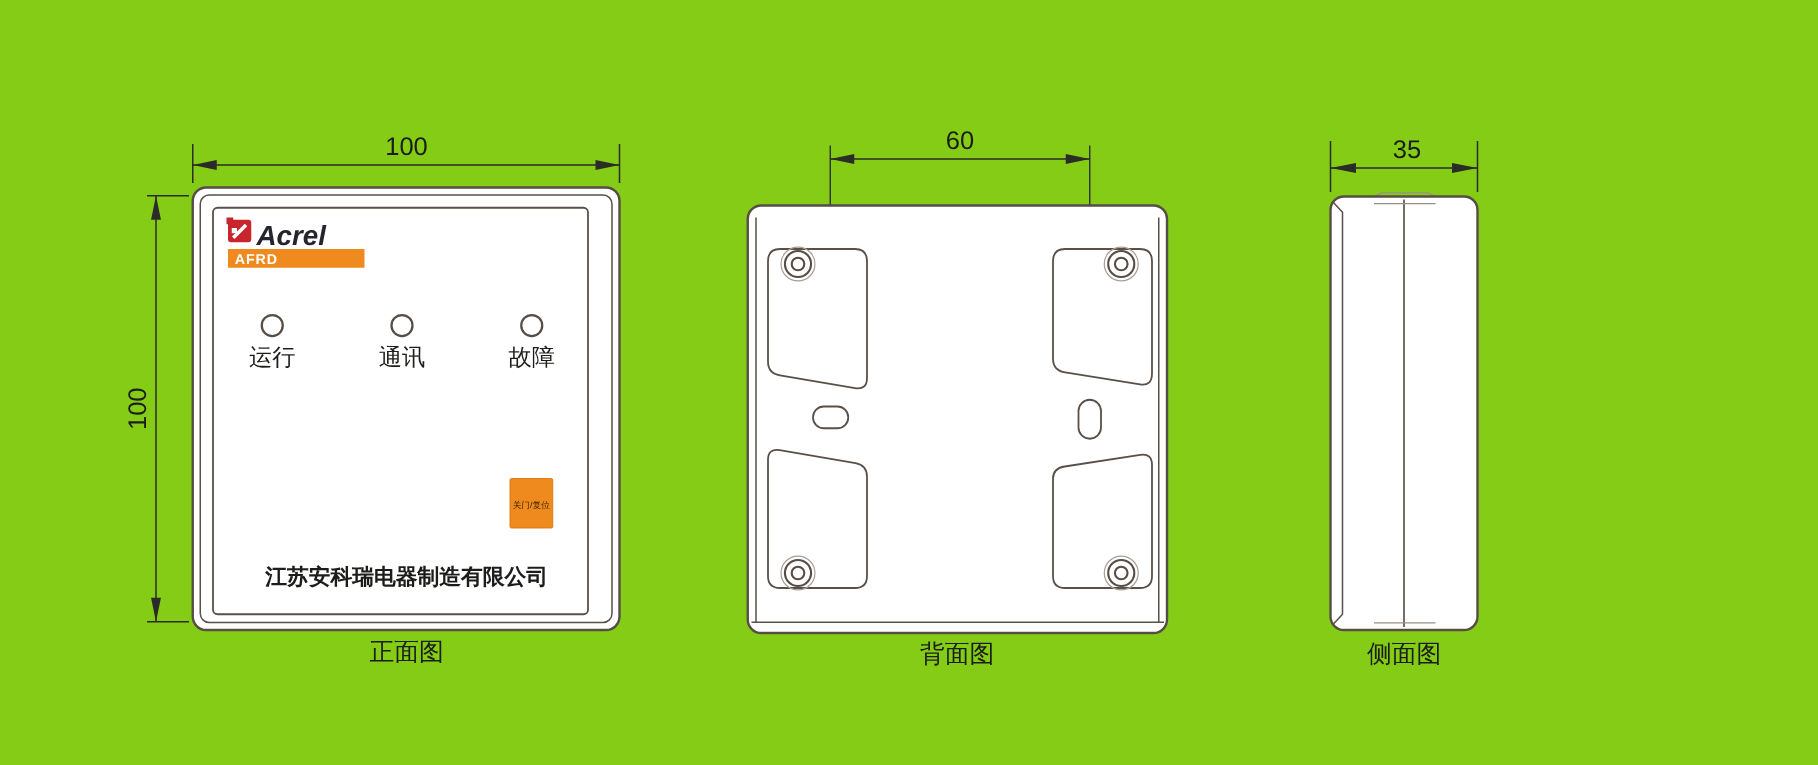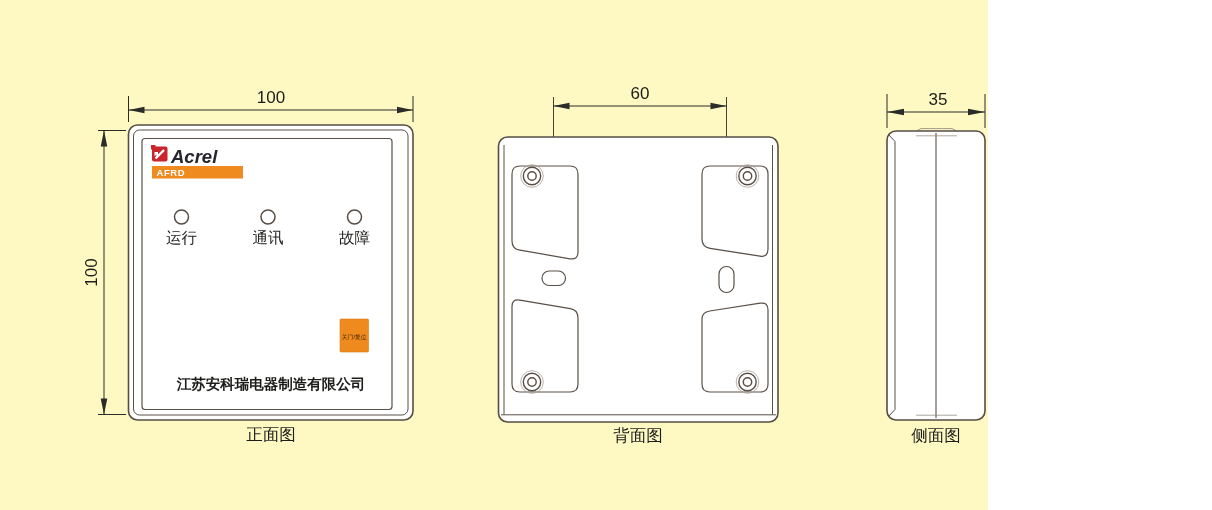--- a/index.html
+++ b/index.html
@@ -1,16 +1,16 @@
 <!DOCTYPE html>
 <html><head>
 <meta charset="utf-8">
 <style>
   html,body{margin:0;padding:0;background:#ffffff;}
-  .canvas{position:relative;width:988px;height:510px;background:#fef9c3;overflow:hidden;
+  .canvas{position:relative;width:1212px;height:510px;background:#84cc16;overflow:hidden;
           font-family:"Liberation Sans",sans-serif;}
   svg{position:absolute;left:0;top:0;}
   .body-line{fill:none;stroke:#574d45;stroke-width:1.6;stroke-linejoin:round;}
   .body-line-thin{fill:none;stroke:#5a5048;stroke-width:1;stroke-linejoin:round;}
   .body-fill{fill:#ffffff;}
   .faint{fill:none;stroke:#a89f96;stroke-width:0.8;}
   .lightline{fill:none;stroke:#978e86;stroke-width:0.9;}
   .dim{fill:none;stroke:#2b2b28;stroke-width:1;}
   .dim-arrow{fill:#2b2b28;stroke:none;}
   text{fill:#1c1c1a;font-family:"Liberation Sans",sans-serif;}

